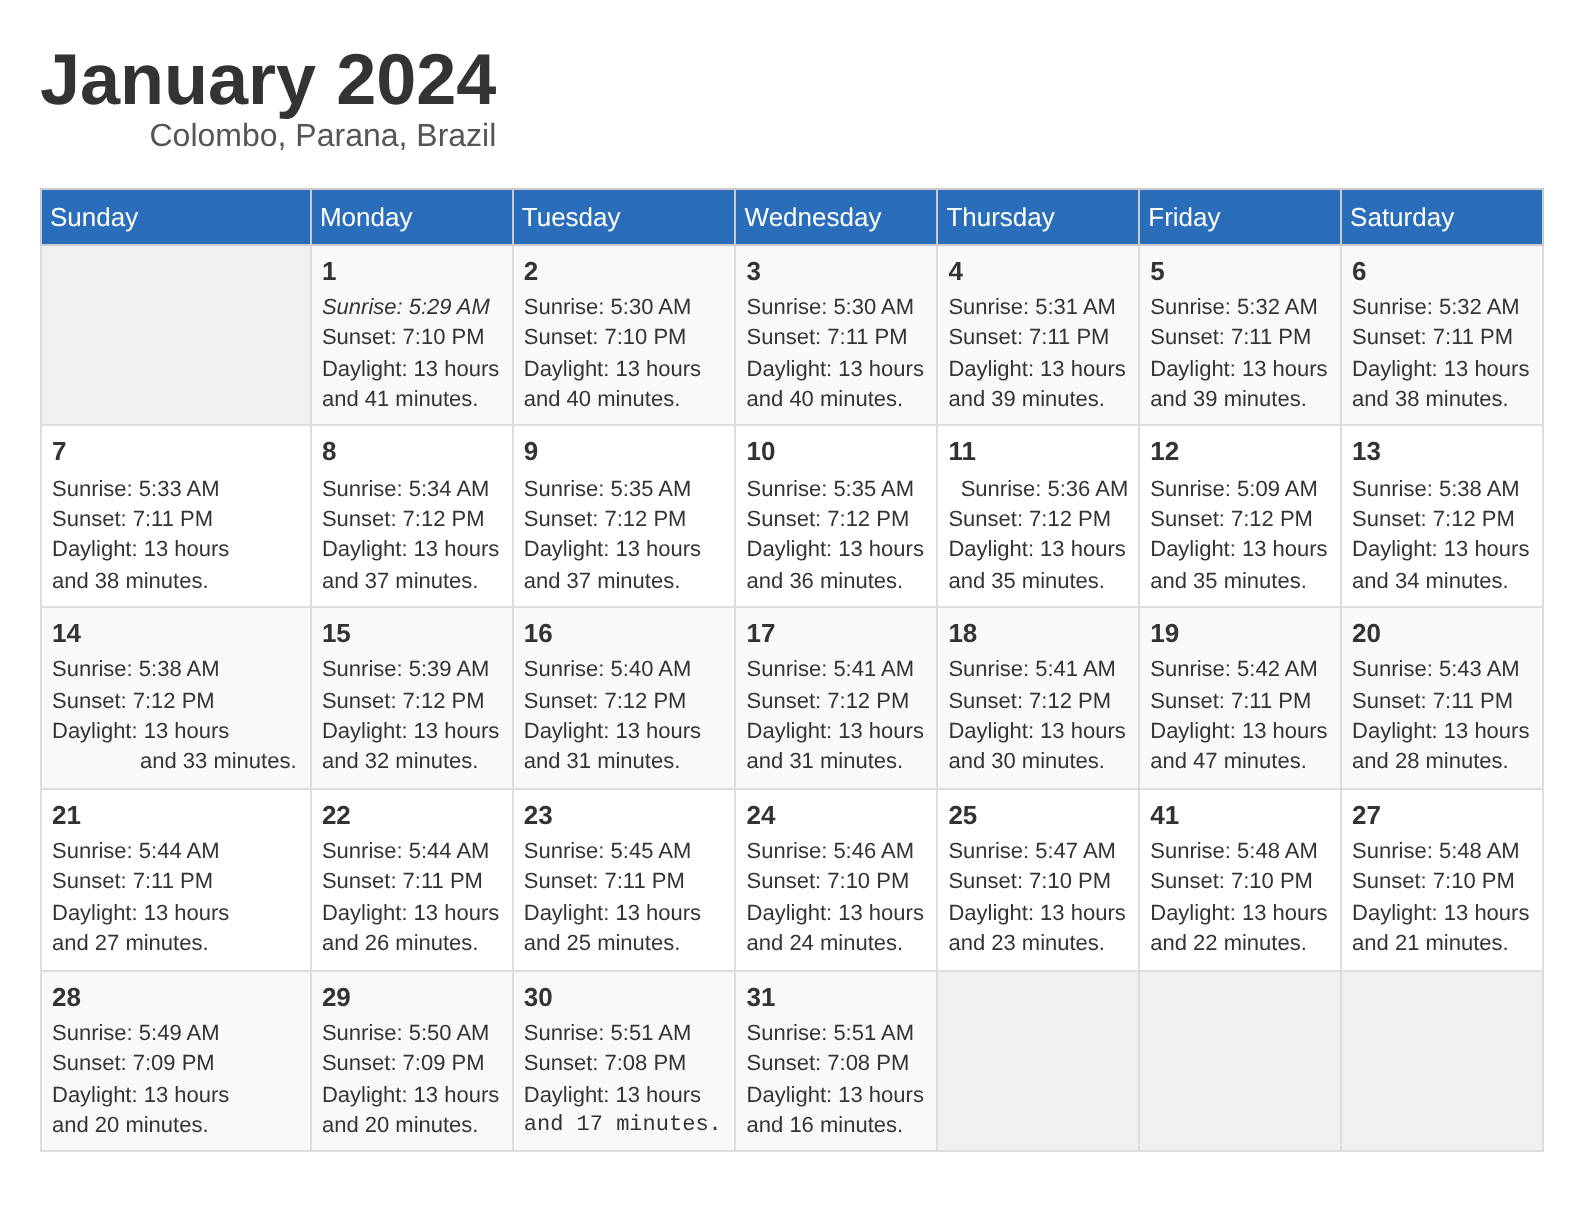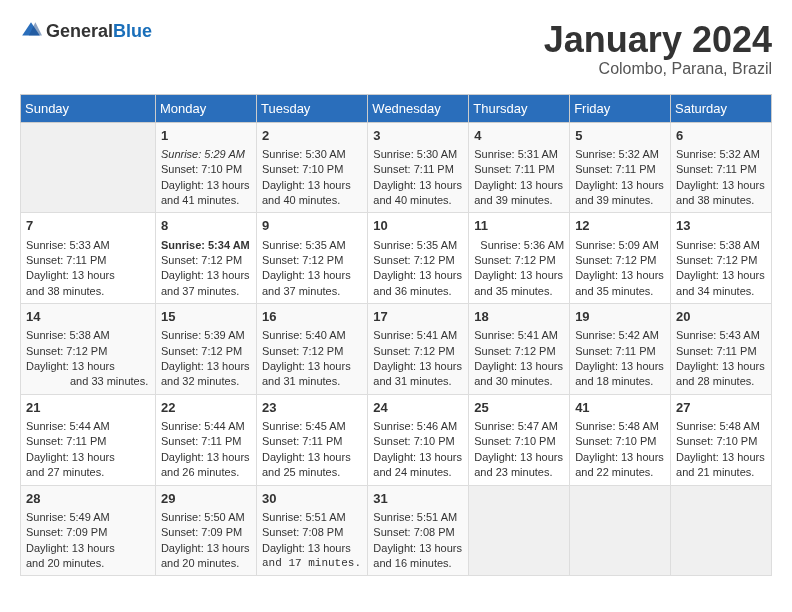--- a/index.html
+++ b/index.html
@@ -85,29 +85,20 @@
       margin-bottom: 2px;
     }
     .empty-cell {
       background: #f0f0f0 !important;
     }
   </style>
 </head>
 <body>
 
 <div class="header-area">
-  <div class="logo">
-    <svg class="logo-icon" viewBox="0 0 40 40" xmlns="http://www.w3.org/2000/svg">
-      <polygon points="20,4 36,28 4,28" fill="#2a6ebb"></polygon>
-      <polygon points="28,4 40,28 16,28" fill="#1a4a8a" opacity="0.5"></polygon>
-    </svg>
-    <div>
-      <span class="logo-text-general">General</span><span class="logo-text-blue">Blue</span>
-    </div>
-  </div>
   <div class="title-area">
     <div class="calendar-title">January 2024</div>
     <div class="calendar-subtitle">Colombo, Parana, Brazil</div>
   </div>
 </div>
 
 <table>
   <thead>
     <tr>
     <th>Sunday</th>
@@ -168,21 +159,21 @@
       <tr>
         <td>
           <span class="day-number">7</span>
           <span style="display: block;">Sunrise: 5:33 AM</span>
           <span style="display: block;">Sunset: 7:11 PM</span>
           <span style="display: block;">Daylight: 13 hours</span>
           <span style="display: block;">and 38 minutes.</span>
         </td>
         <td>
           <span class="day-number">8</span>
-          <span style="display: block; font-weight: bold;">Sunrise: 5:34 AM</span>
+          <span style="display: block;">Sunrise: 5:34 AM</span>
           <span style="display: block;">Sunset: 7:12 PM</span>
           <span style="display: block;">Daylight: 13 hours</span>
           <span style="display: block;">and 37 minutes.</span>
         </td>
         <td>
           <span class="day-number">9</span>
           <span style="display: block;">Sunrise: 5:35 AM</span>
           <span style="display: block;">Sunset: 7:12 PM</span>
           <span style="display: block;">Daylight: 13 hours</span>
           <span style="display: block;">and 37 minutes.</span>
@@ -250,21 +241,21 @@
           <span style="display: block;">Sunrise: 5:41 AM</span>
           <span style="display: block;">Sunset: 7:12 PM</span>
           <span style="display: block;">Daylight: 13 hours</span>
           <span style="display: block;">and 30 minutes.</span>
         </td>
         <td>
           <span class="day-number">19</span>
           <span style="display: block;">Sunrise: 5:42 AM</span>
           <span style="display: block;">Sunset: 7:11 PM</span>
           <span style="display: block;">Daylight: 13 hours</span>
-          <span style="display: block;">and 18 minutes.</span>
+          <span style="display: block;">and 47 minutes.</span>
         </td>
         <td>
           <span class="day-number">20</span>
           <span style="display: block;">Sunrise: 5:43 AM</span>
           <span style="display: block;">Sunset: 7:11 PM</span>
           <span style="display: block;">Daylight: 13 hours</span>
           <span style="display: block;">and 28 minutes.</span>
         </td>
       </tr>
       <tr>

